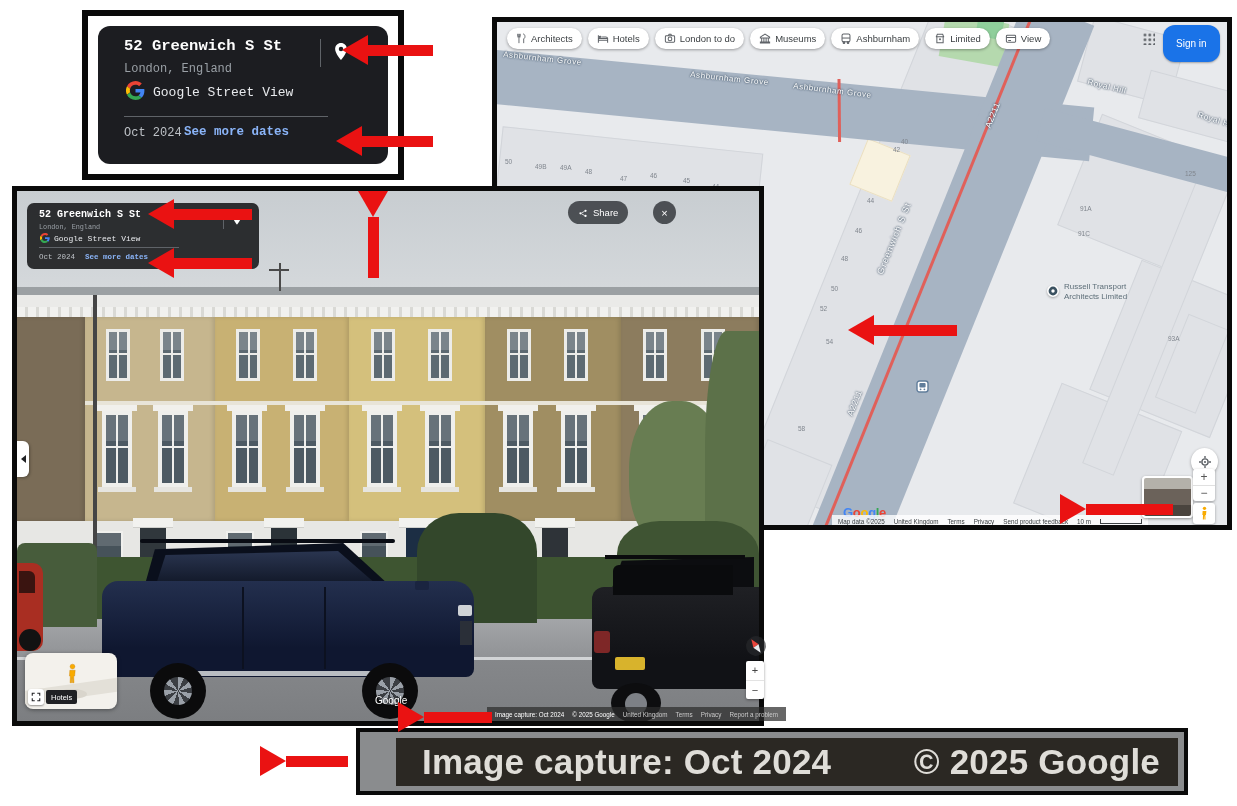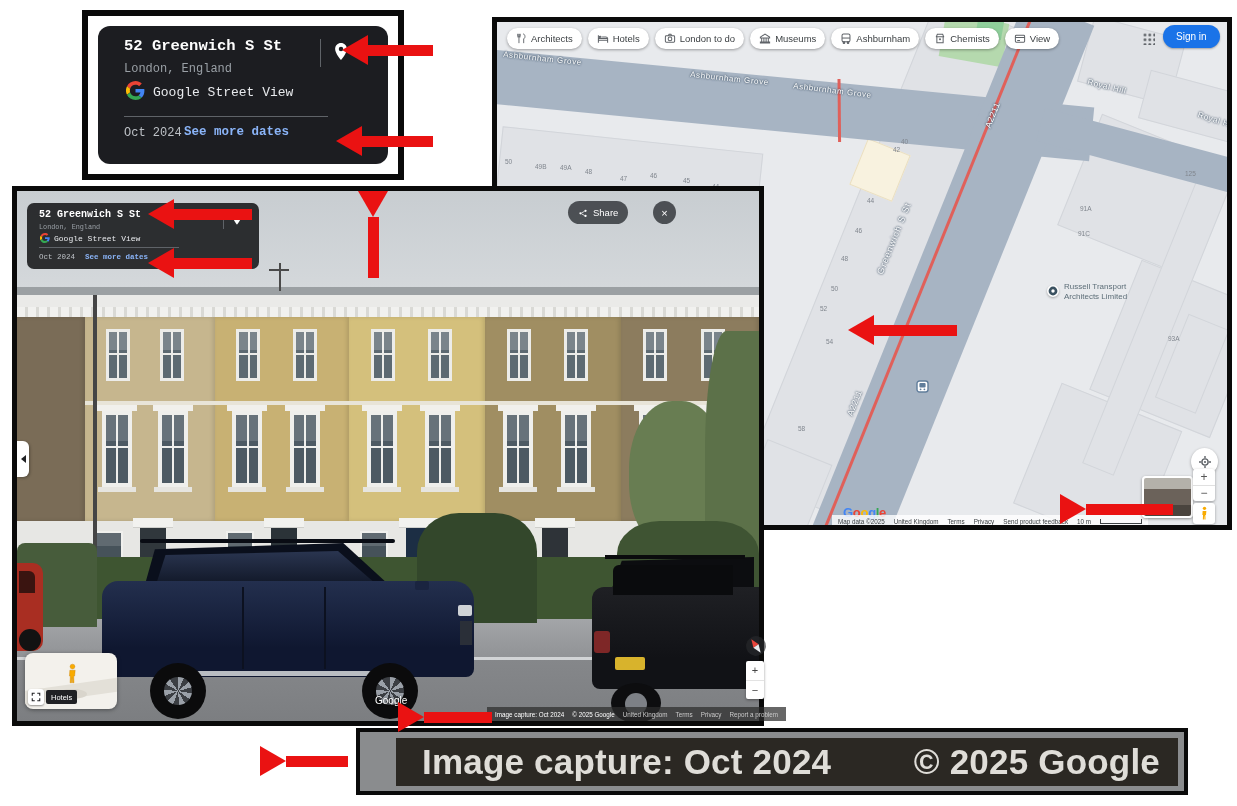--- a/index.html
+++ b/index.html
@@ -154,33 +154,33 @@
               <path d="M2.2 6h8.6"></path>
               <circle cx="4.3" cy="11" r=".9" fill="#5f6368"></circle>
               <circle cx="8.7" cy="11" r=".9" fill="#5f6368"></circle>
             </svg>
           <span>Ashburnham</span>
         </div>
         <div class="chip">
           <svg width="12" height="13" viewBox="0 0 13 13" fill="none" stroke="#5f6368" stroke-width="1.1">
               <path d="M2 4.5h9M2.6 4.5L3.6 2h5.8l1 2.5M3.1 4.5V11h6.8V4.5M5.4 7.2h2.2M6.5 6.1v2.2"></path>
             </svg>
-          <span>Chemists</span>
+          <span>Limited</span>
         </div>
         <div class="chip">
           <svg width="12" height="13" viewBox="0 0 13 13" fill="none" stroke="#5f6368" stroke-width="1.1">
               <rect x="1.5" y="3" width="10" height="7.5" rx="1"></rect>
               <path d="M1.5 5.3h10M3.5 8.6h3"></path>
             </svg>
           <span>View</span>
         </div>
       </div>
 
       <div class="abs" style="left:645px;top:10px;width:13px;height:13px;background-image:radial-gradient(#5f6368 1.2px,transparent 1.5px);background-size:4.8px 4.8px;background-position:0.6px 0.6px"></div>
-      <div class="abs" style="left:666px;top:3px;height:23px;border-radius:12px;background:#1a73e8;color:#fff;font-size:10px;display:flex;align-items:center;padding:0 13px;box-shadow:0 1px 2px rgba(0,0,0,.3)">Sign in</div>
+      <div class="abs" style="left:666px;top:3px;height:37px;border-radius:12px;background:#1a73e8;color:#fff;font-size:10px;display:flex;align-items:center;padding:0 13px;box-shadow:0 1px 2px rgba(0,0,0,.3)">Sign in</div>
 
       <div class="abs" style="left:346px;top:483px;font-size:13px;font-weight:600;letter-spacing:-.3px" id="map-google-logo"><span style="color: rgb(66, 133, 244);">G</span><span style="color: rgb(234, 67, 53);">o</span><span style="color: rgb(251, 188, 5);">o</span><span style="color: rgb(66, 133, 244);">g</span><span style="color: rgb(52, 168, 83);">l</span><span style="color: rgb(234, 67, 53);">e</span></div>
 
       <div class="abs" style="left:335px;top:493px;height:13px;background:rgba(255,255,255,.8);display:flex;align-items:center;gap:9px;padding:0 6px">
         <span class="mapattr">Map data ©2025</span>
         <span class="mapattr">United Kingdom</span>
         <span class="mapattr">Terms</span>
         <span class="mapattr">Privacy</span>
         <span class="mapattr">Send product feedback</span>
         <span class="mapattr">10 m</span>

